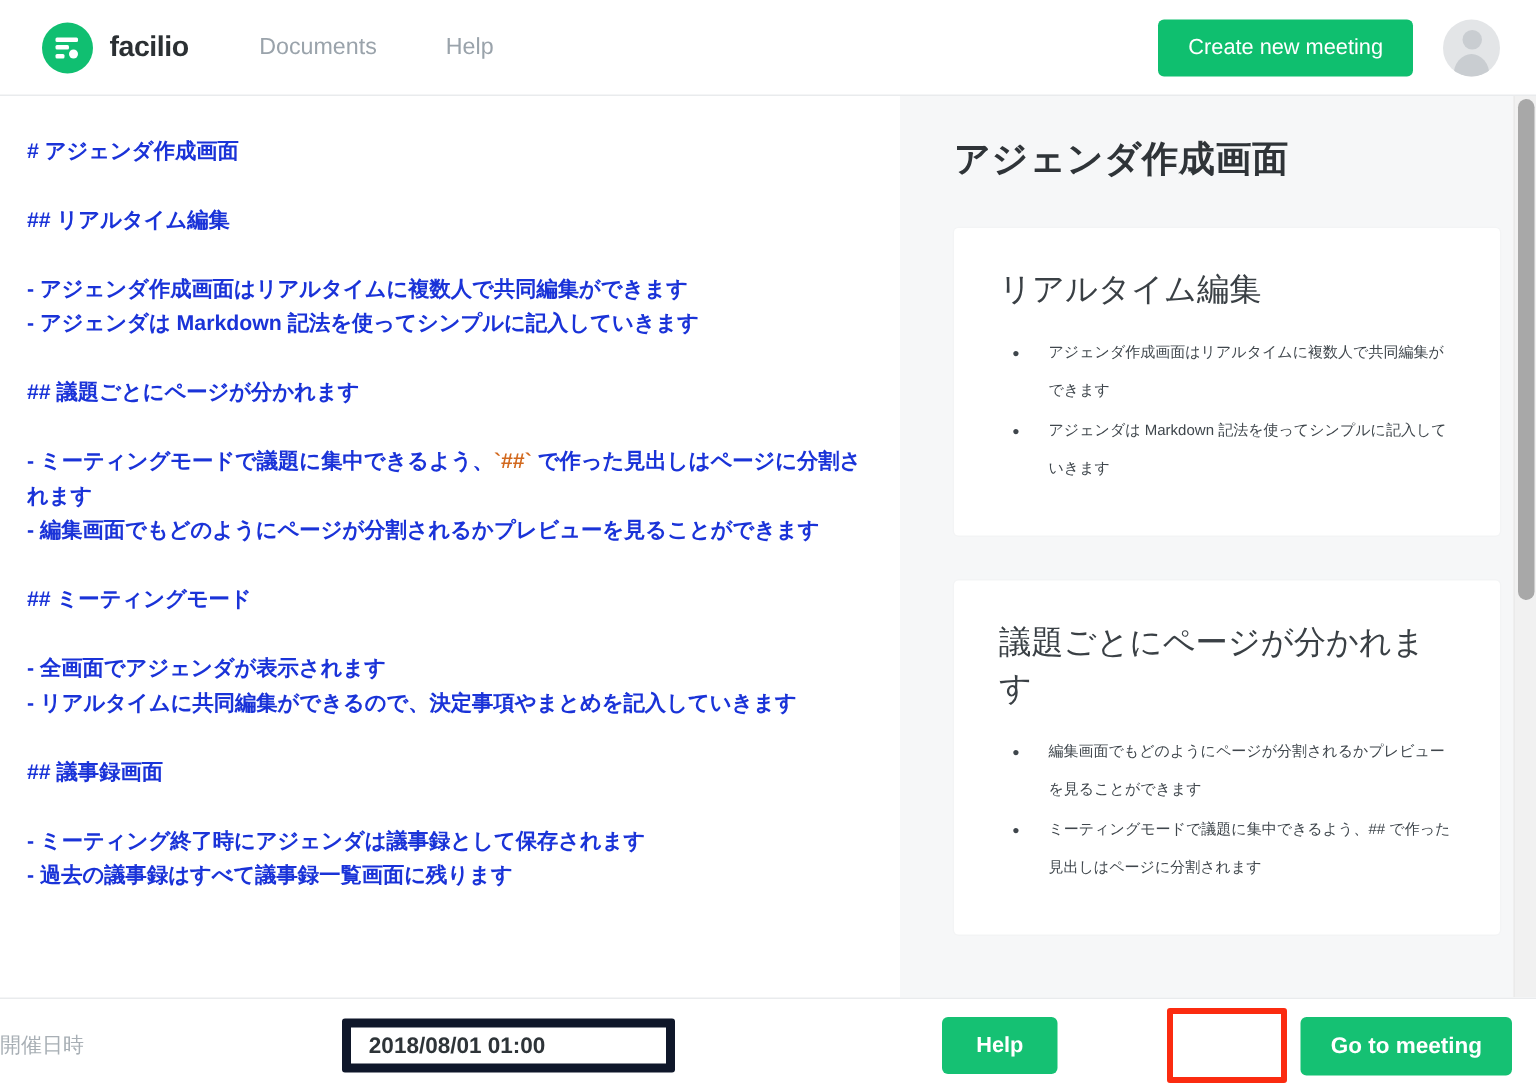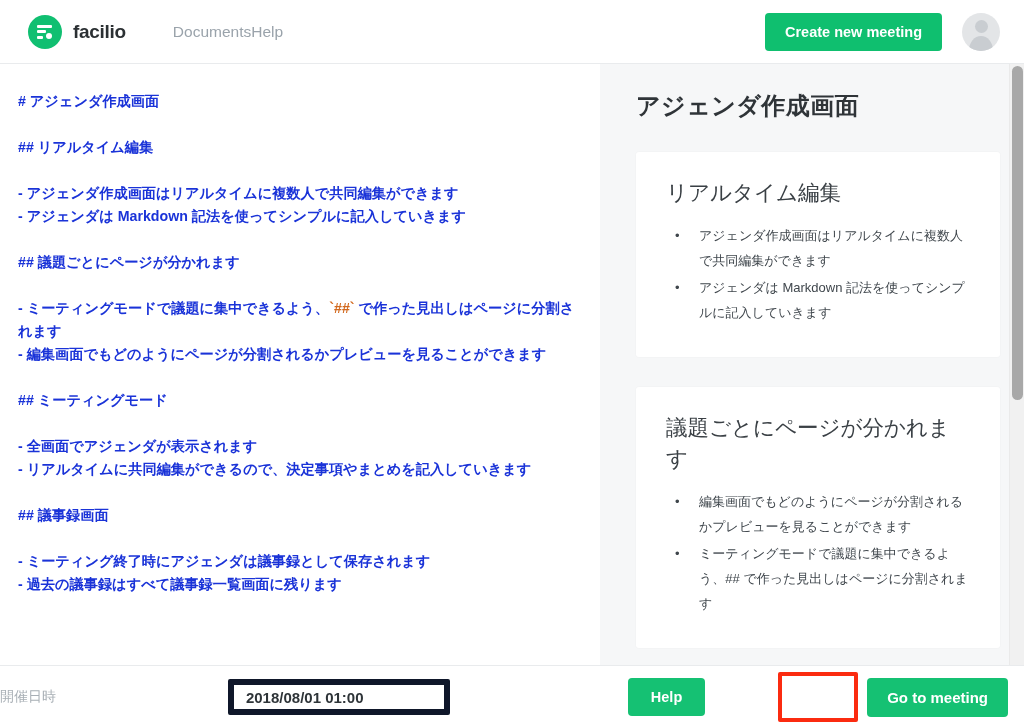--- a/index.html
+++ b/index.html
@@ -63,40 +63,41 @@
     font-size: 19px;
     font-weight: bold;
     color: #2b3033;
     letter-spacing: -0.3px;
   }
 
   .nav {
     display: flex;
     align-items: center;
     margin-left: 47px;
+    gap: 46px;
   }
   .nav-link {
     font-size: 15.5px;
     color: #9aa3ab;
     text-decoration: none;
     cursor: pointer;
   }
 
   .header-right {
     margin-left: auto;
     display: flex;
     align-items: center;
     gap: 20px;
   }
 
   .btn-create {
     background: #0fbf6f;
     color: #ffffff;
     font-size: 14.5px;
-    font-weight: bold;
+    font-weight: normal;
     border: none;
     border-radius: 4px;
     padding: 11px 20px;
     cursor: pointer;
     font-family: inherit;
   }
 
   .avatar {
     width: 38px;
     height: 38px;
@@ -184,21 +185,21 @@
     color: #3a4045;
     font-weight: normal;
     line-height: 31px;
     margin-bottom: 14px;
   }
 
   .card-list {
     list-style: none;
   }
   .card-list li {
-    font-size: 13px;
+    font-size: 10px;
     color: #3f464c;
     line-height: 25px;
     position: relative;
     padding-left: 33px;
     margin-bottom: 2px;
   }
   .card-list li::before {
     content: "\2022";
     position: absolute;
     left: 9px;

